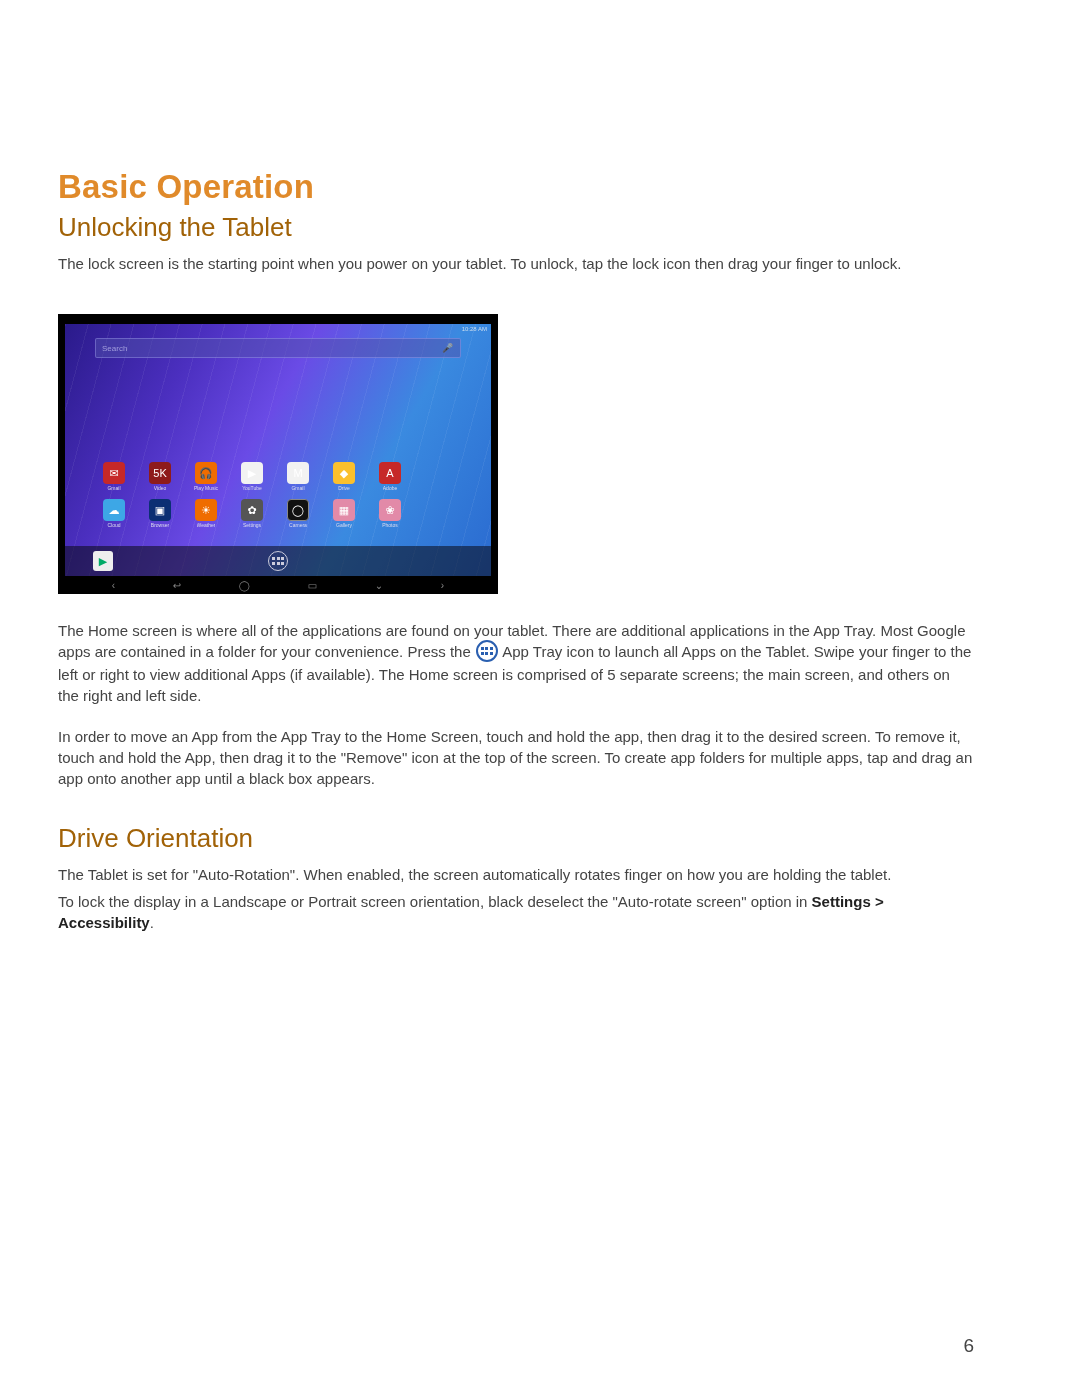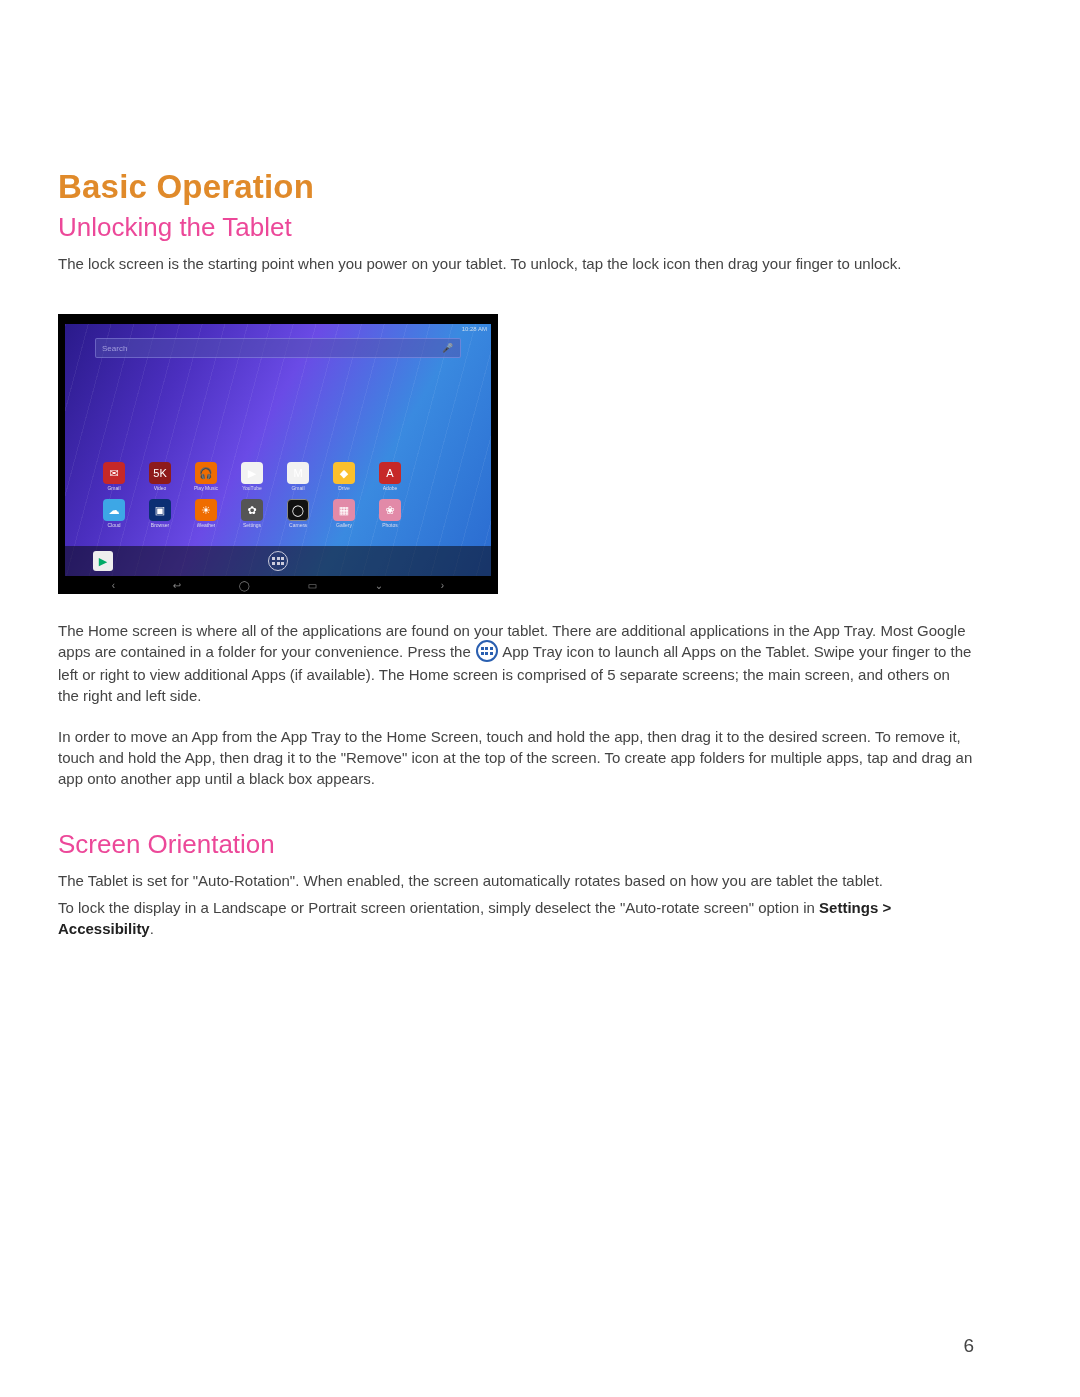--- a/index.html
+++ b/index.html
@@ -11,25 +11,24 @@
     position: relative;
   }
   h1.main-title {
     color: #e08a2a;
     font-size: 33px;
     font-weight: bold;
     margin-bottom: 6px;
     letter-spacing: 0.2px;
   }
   h2.section-title {
-    color: #ec4899;
+    color: #a16207;
     font-size: 26px;
     font-weight: 400;
     margin-bottom: 10px;
-    margin-top: 6px;
   }
   p.body-text {
     color: #444;
     font-size: 15px;
     line-height: 1.4;
     margin-bottom: 6px;
   }
   .spacer { height: 28px; }
   .spacer-sm { height: 14px; }
 
@@ -268,20 +267,20 @@
       </span>
     <span> App Tray icon to launch all Apps on the Tablet. Swipe your finger to the left or right to view additional Apps (if available). The Home screen is comprised of 5 separate screens; the main screen, and others on the right and left side.</span>
   </p>
 
   <div class="spacer-sm"></div>
 
   <p class="body-text">In order to move an App from the App Tray to the Home Screen, touch and hold the app, then drag it to the desired screen. To remove it, touch and hold the App, then drag it to the "Remove" icon at the top of the screen. To create app folders for multiple apps, tap and drag an app onto another app until a black box appears.</p>
 
   <div class="spacer"></div>
 
-  <h2 class="section-title">Screen Orientation</h2>
-  <p class="body-text">The Tablet is set for "Auto-Rotation". When enabled, the screen automatically rotates based on how you are tablet the tablet.</p>
+  <h2 class="section-title">Drive Orientation</h2>
+  <p class="body-text">The Tablet is set for "Auto-Rotation". When enabled, the screen automatically rotates finger on how you are holding the tablet.</p>
   <p class="body-text">
-    <span>To lock the display in a Landscape or Portrait screen orientation, simply deselect the "Auto-rotate screen" option in </span><strong>Settings &gt; Accessibility</strong><span>.</span>
+    <span>To lock the display in a Landscape or Portrait screen orientation, black deselect the "Auto-rotate screen" option in </span><strong>Settings &gt; Accessibility</strong><span>.</span>
   </p>
 
   <div class="page-number">6</div>
 </div>
 
 </body></html>

